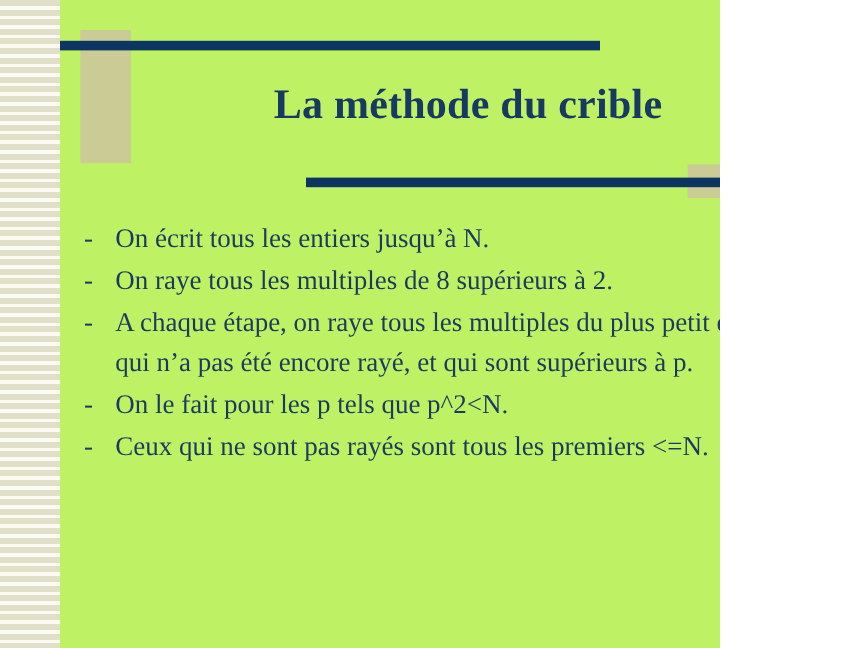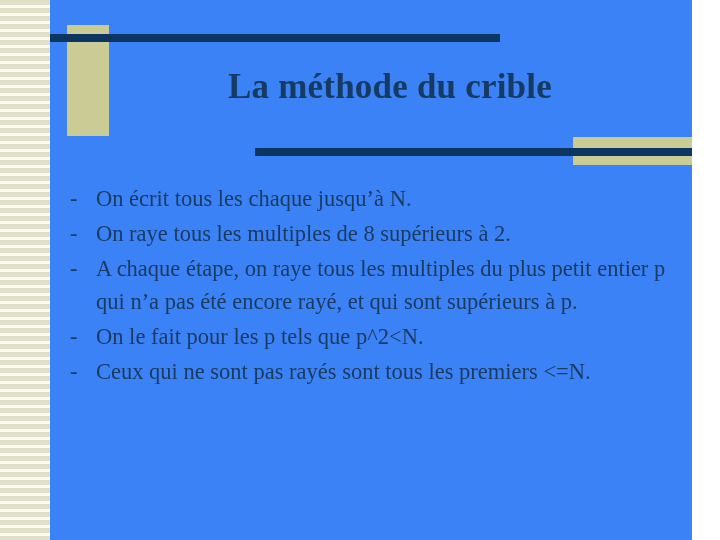--- a/index.html
+++ b/index.html
@@ -6,23 +6,23 @@
     margin: 0;
     padding: 0;
     background: #ffffff;
   }
   body {
     font-family: "Liberation Serif", "DejaVu Serif", serif;
   }
 
   .slide {
     position: relative;
-    width: 692px;
+    width: 600px;
     height: 540px;
-    background: #3b82f6;
+    background: #bef264;
     overflow: hidden;
   }
 
   
   .stripe-band {
     position: absolute;
     left: 0;
     top: 0;
     width: 50px;
     height: 540px;
@@ -126,21 +126,21 @@
 
   <div class="slide-title">La méthode du crible</div>
 
   <div class="beige-block-mid"></div>
   <div class="navy-bar-mid"></div>
 
   <div class="body-list">
 
     <div class="bullet-row">
       <span class="bullet-mark">-</span>
-      <span class="bullet-text">On écrit tous les chaque jusqu’à N.</span>
+      <span class="bullet-text">On écrit tous les entiers jusqu’à N.</span>
     </div>
 
     <div class="bullet-row">
       <span class="bullet-mark">-</span>
       <span class="bullet-text">On raye tous les multiples de 8 supérieurs à 2.</span>
     </div>
 
     <div class="bullet-row">
       <span class="bullet-mark">-</span>
       <span class="bullet-text">A chaque étape, on raye tous les multiples du plus petit entier p qui n’a pas été encore rayé, et qui sont supérieurs à p.</span>

